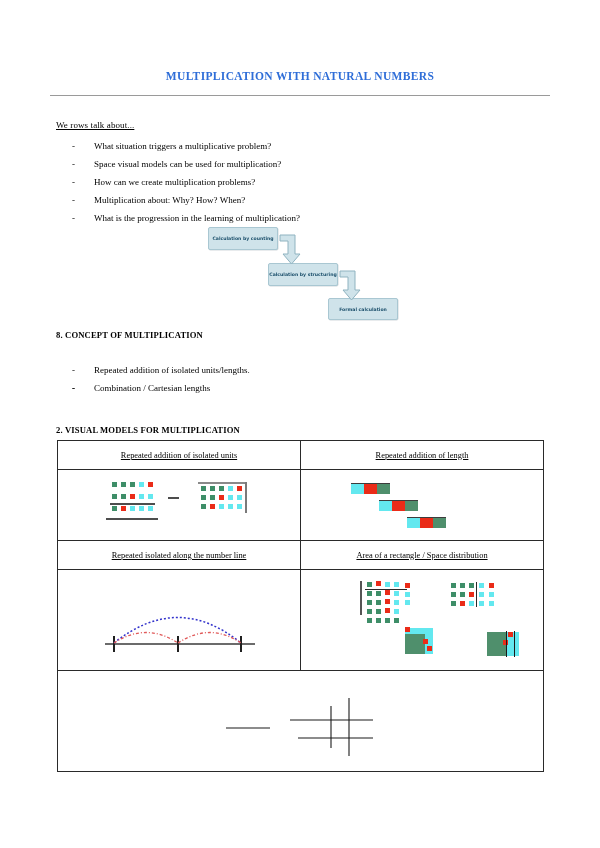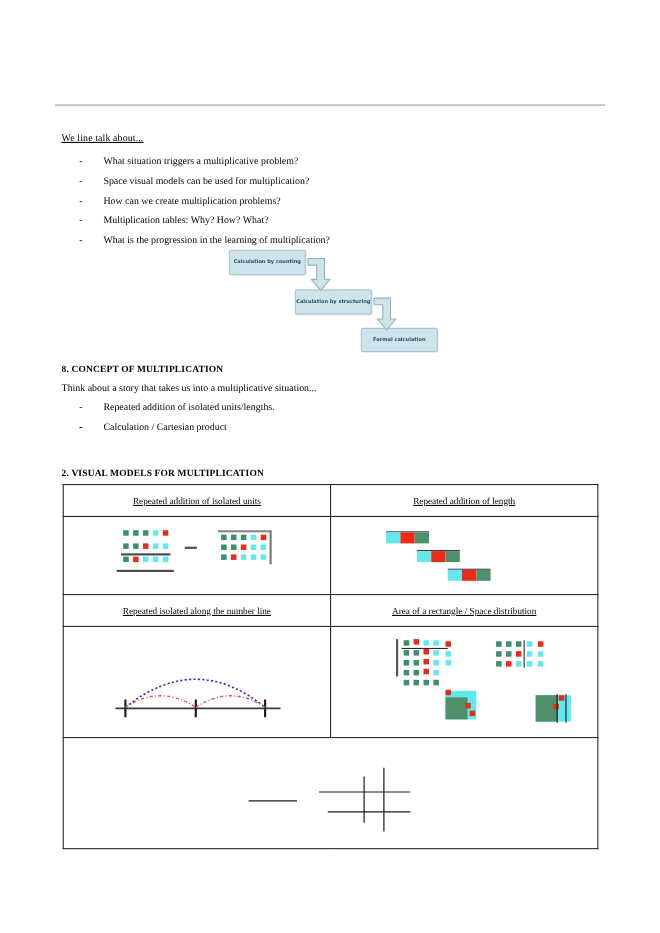--- a/index.html
+++ b/index.html
@@ -189,52 +189,52 @@
   .bar i { display: block; height: 100%; }
   .bar i.c { width: 13px; background: #63e8ef; }
   .bar i.r { width: 13px; background: #ea2b18; }
   .bar i.g { width: 13px; background: #4f8f6c; }
 </style>
 </head>
 <body>
 
 <div class="page">
 
+  <div class="doc-title">MULTIPLICATION WITH NATURAL NUMBERS</div>
   <div class="title-rule"></div>
 
-  <div class="intro-lead">We line talk about...</div>
+  <div class="intro-lead">We rows talk about...</div>
 
   <ul class="bullet-list list-1">
     <li><span class="dash">-</span><span>What situation triggers a multiplicative problem?</span></li>
     <li><span class="dash">-</span><span>Space visual models can be used for multiplication?</span></li>
     <li><span class="dash">-</span><span>How can we create multiplication problems?</span></li>
-    <li><span class="dash">-</span><span>Multiplication tables: Why? How? What?</span></li>
+    <li><span class="dash">-</span><span>Multiplication about: Why? How? When?</span></li>
     <li><span class="dash">-</span><span>What is the progression in the learning of multiplication?</span></li>
   </ul>
 
   <div class="flowchart">
     <div class="flow-box b1">Calculation by counting</div>
     <div class="flow-box b2">Calculation by structuring</div>
     <div class="flow-box b3">Formal calculation</div>
 
     <svg class="flow-arrow a1" width="28" height="34" viewBox="0 0 28 34">
       <path d="M2 3 H17 V22 H22 L13.5 32 L5 22 H10 V9 H2 Z" fill="#cfe3ea" stroke="#8fb3c0" stroke-width="1" stroke-linejoin="round"></path>
     </svg>
     <svg class="flow-arrow a2" width="28" height="34" viewBox="0 0 28 34">
       <path d="M2 3 H17 V22 H22 L13.5 32 L5 22 H10 V9 H2 Z" fill="#cfe3ea" stroke="#8fb3c0" stroke-width="1" stroke-linejoin="round"></path>
     </svg>
   </div>
 
   <div class="section-head sec-1">8. CONCEPT OF MULTIPLICATION</div>
-  <div class="section-sub">Think about a story that takes us into a multiplicative situation...</div>
 
   <ul class="bullet-list list-2">
     <li><span class="dash">-</span><span>Repeated addition of isolated units/lengths.</span></li>
     <li><span class="dash">-</span></li>
-    <li><span class="dash">-</span><span>Calculation / Cartesian product</span></li>
+    <li><span class="dash">-</span><span>Combination / Cartesian lengths</span></li>
   </ul>
 
   <div class="section-head sec-2">2. VISUAL MODELS FOR MULTIPLICATION</div>
 
   <table class="models-table">
     <tbody>
         <tr>
       <td class="th-cell">
         <span>Repeated addition of isolated units</span>
       </td>

